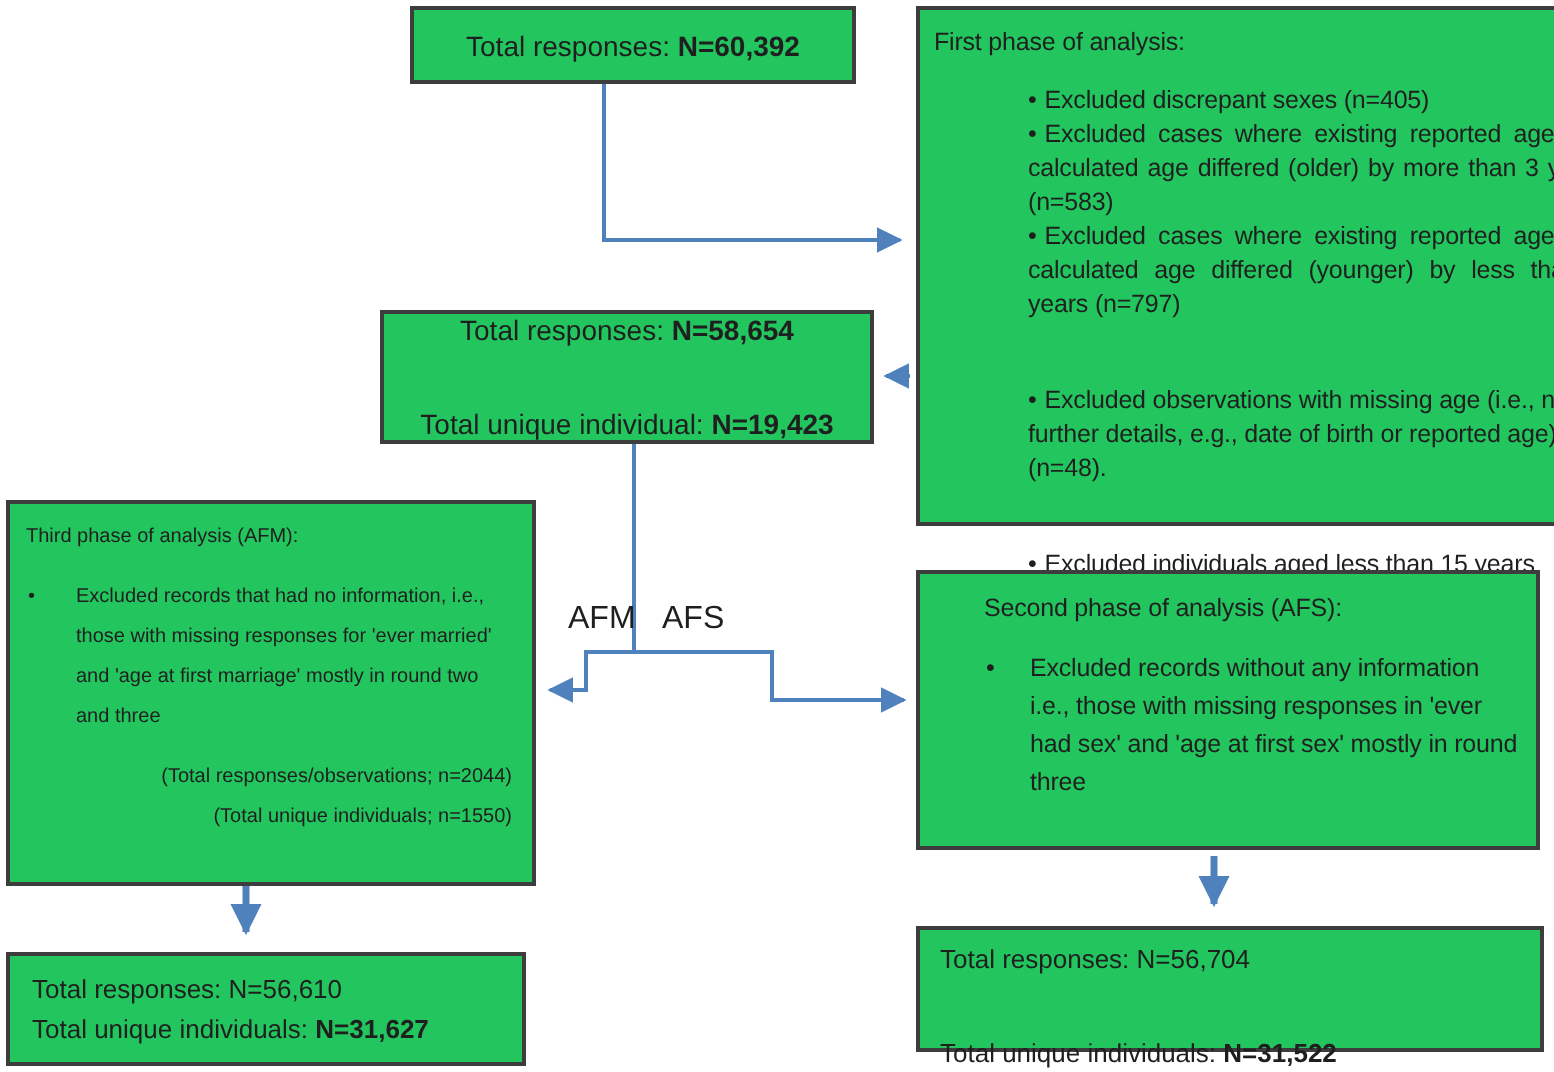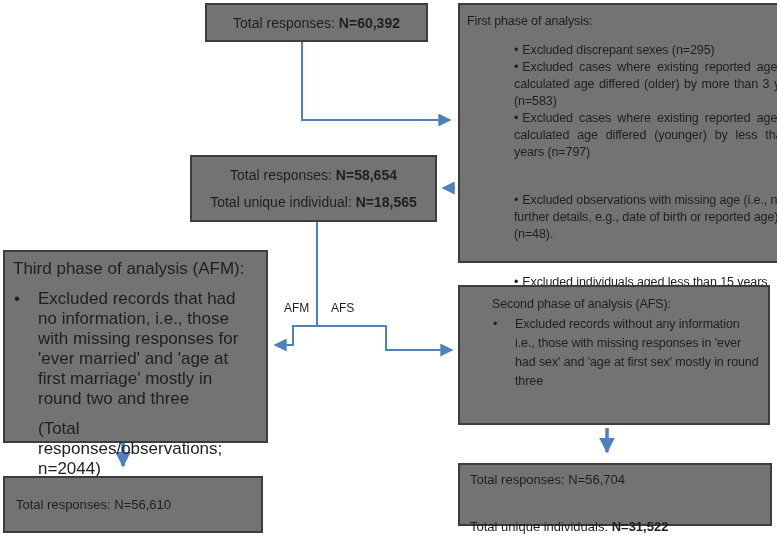--- a/index.html
+++ b/index.html
@@ -2,21 +2,21 @@
 <html><head>
 <meta charset="utf-8">
 <style>
   html,body { margin:0; padding:0; background:#ffffff; }
   .canvas {
     position:relative; width:777px; height:536px; background:#ffffff;
     font-family:"Liberation Sans", sans-serif; color:#1f1f1f; overflow:hidden;
   }
   svg.arrow-layer { position:absolute; left:0; top:0; z-index:0; }
   .box {
-    position:absolute; background:#737373; border:2px solid #3d3d3d;
+    position:absolute; background:#22c55e; border:2px solid #3d3d3d;
     box-sizing:border-box; z-index:1;
   }
   .bold { font-weight:bold; }
 
   
   .box-total { left:205px; top:3px; width:223px; height:39px;
     display:flex; align-items:center; justify-content:center;
     font-size:14px; }
 
   
@@ -25,47 +25,47 @@
     padding:8px 7px 4px 7px; }
   .box-first .title { margin-bottom:12px; }
   .fp-list { margin-left:47px; margin-right:1px; }
   .fp-item { text-align:justify; }
   .fp-item.plain { text-align:left; }
   .fp-item.gap-before { margin-top:31px; }
   .fp-item .blt { margin-right:4px; }
 
   
   .box-mid { left:190px; top:155px; width:247px; height:67px;
-    display:flex; flex-direction:column; align-items:center; justify-content:center;
+    display:flex; flex-direction:column; align-items:center; justify-content:space-between;
     gap:11px; font-size:14px; }
 
   
   .box-third { left:3px; top:250px; width:265px; height:193px;
-    font-size:17px; line-height:20px; padding:7px 10px 6px 8px; }
+    font-size:10px; line-height:20px; padding:7px 10px 6px 8px; }
   .box-third .title { margin-bottom:10px; }
   .hang { position:relative; padding-left:25px; }
   .hang .blt { position:absolute; left:1px; top:0; }
-  .box-third .totals { margin-top:10px; padding-left:25px; }
+  .box-third .totals { margin-top:10px; padding-left:25px;text-align:right; }
 
   
   .box-second { left:458px; top:285px; width:312px; height:140px;
     font-size:12.5px; line-height:19px; letter-spacing:-0.1px;
     padding:8px 8px 6px 32px; }
-  .box-second .title { margin-bottom:1px; }
+  .box-second .title { margin-bottom:11px; }
   .box-second .hang { padding-left:23px; }
   .box-second .totals { margin-top:9px; padding-left:25px; }
 
   
   .box-final { font-size:13px; padding:7px 10px;
     display:flex; flex-direction:column; justify-content:space-around; }
   .box-final-afm { left:3px; top:476px; width:260px; height:57px;padding-left:11px; }
   .box-final-afs { left:458px; top:463px; width:314px; height:63px;gap:32px; }
 
   
-  .branch-label { position:absolute; z-index:1; font-size:12px; color:#1f1f1f; }
+  .branch-label { position:absolute; z-index:1; font-size:16px; color:#1f1f1f; }
   .label-afm { left:284px; top:301px; }
   .label-afs { left:331px; top:301px; }
 </style>
 </head>
 <body>
 
 <div class="canvas">
 
   <svg class="arrow-layer" width="777" height="536" viewBox="0 0 777 536">
     <defs>
@@ -94,34 +94,34 @@
 
   <div class="box box-total">
     <div>
       <span>Total responses: </span><span class="bold">N=60,392</span>
     </div>
   </div>
 
   <div class="box box-first">
     <div class="title">First phase of analysis:</div>
     <div class="fp-list">
-      <div class="fp-item"><span class="blt">•</span><span>Excluded discrepant sexes (n=295)</span></div>
+      <div class="fp-item"><span class="blt">•</span><span>Excluded discrepant sexes (n=405)</span></div>
       <div class="fp-item"><span class="blt">•</span><span>Excluded cases where existing reported age and calculated age differed (older) by more than 3 years (n=583)</span></div>
       <div class="fp-item"><span class="blt">•</span><span>Excluded cases where existing reported age and calculated age differed (younger) by less than 3 years (n=797)</span></div>
       <div class="fp-item plain gap-before"><span class="blt">•</span><span>Excluded observations with missing age (i.e., no further details, e.g., date of birth or reported age) (n=48).</span></div>
       <div class="fp-item plain gap-before"><span class="blt">•</span><span>Excluded individuals aged less than 15 years (n=15)</span></div>
     </div>
   </div>
 
   <div class="box box-mid">
     <div>
       <span>Total responses: </span><span class="bold">N=58,654</span>
     </div>
     <div>
-      <span>Total unique individual: </span><span class="bold">N=18,565</span>
+      <span>Total unique individual: </span><span class="bold">N=19,423</span>
     </div>
   </div>
 
   <div class="box box-third">
     <div class="title">Third phase of analysis (AFM):</div>
     <div class="hang">
       <span class="blt">•</span><span>Excluded records that had no information, i.e., those with missing responses for 'ever married' and 'age at first marriage' mostly in round two and three</span>
     </div>
     <div class="totals">
       <div>(Total responses/observations; n=2044)</div>
@@ -134,20 +134,23 @@
 
   <div class="box box-second">
     <div class="title">Second phase of analysis (AFS):</div>
     <div class="hang">
       <span class="blt">•</span><span>Excluded records without any information i.e., those with missing responses in 'ever had sex' and 'age at first sex' mostly in round three</span>
     </div>
   </div>
 
   <div class="box box-final box-final-afm">
     <div>Total responses: N=56,610</div>
+    <div>
+      <span>Total unique individuals: </span><span class="bold">N=31,627</span>
+    </div>
   </div>
 
   <div class="box box-final box-final-afs">
     <div>Total responses: N=56,704</div>
     <div>
       <span>Total unique individuals: </span><span class="bold">N=31,522</span>
     </div>
   </div>
 
 </div>

